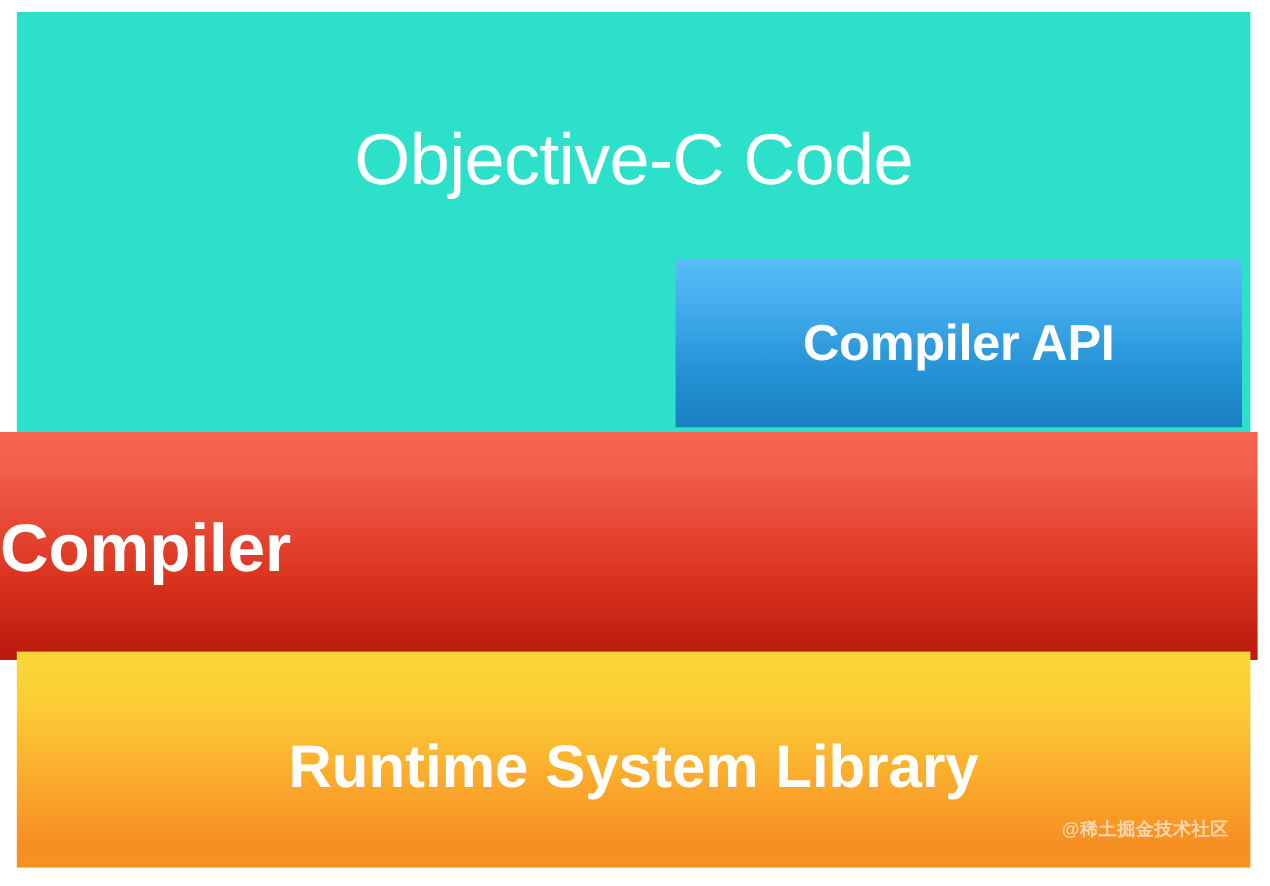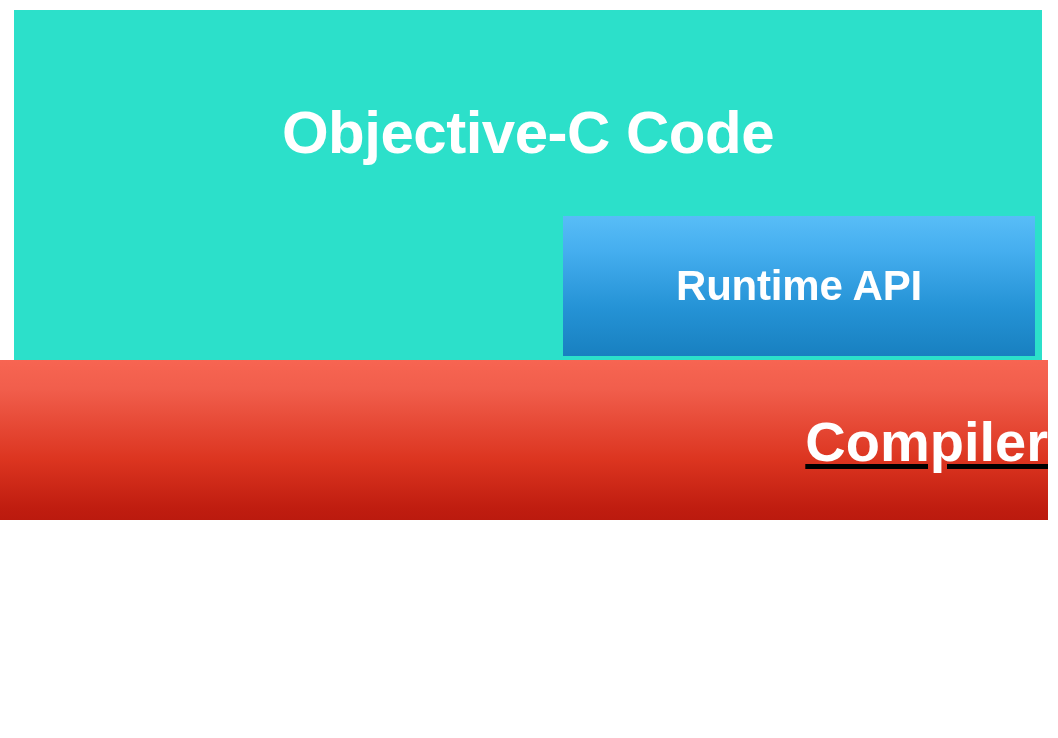--- a/index.html
+++ b/index.html
@@ -29,21 +29,21 @@
     background: #2ce0ca;
   }
   .code-title {
     position: absolute;
     left: 0;
     top: 0;
     width: 100%;
     text-align: center;
     color: #ffffff;
     font-size: 60px;
-    font-weight: bold;
+    font-weight: normal;
     letter-spacing: -0.5px;
     line-height: 1;
     
     margin-top: 93px;
     white-space: nowrap;
   }
 
   
   .box-framework {
     position: absolute;
@@ -79,26 +79,25 @@
   }
   .box-framework .box-label { font-size: 43px; }
   .box-runtimeapi .box-label { font-size: 42px; }
 
   
   .layer-compiler {
     position: absolute;
     left: 0;
     top: 360px;
     width: 1048px;
-    height: 160px;
+    height: 190px;
     background: linear-gradient(to bottom, #f76552 0%, #f15e4c 18%, #dc3520 62%, #c01d10 92%, #bb1a0e 100%);
     display: flex;
     align-items: center;
-    justify-content: flex-end;
-    text-decoration: underline;
+    justify-content: flex-start;
   }
   .compiler-title {
     color: #ffffff;
     font-size: 56px;
     font-weight: bold;
     line-height: 1;
     white-space: nowrap;
     margin-top: 4px;
   }
 
@@ -139,21 +138,25 @@
 <body>
 
 <div id="canvas">
 
   <div class="layer-code">
     <div class="code-title">Objective-C Code</div>
   </div>
 
 
   <div class="box-runtimeapi">
-    <span class="box-label">Runtime API</span>
+    <span class="box-label">Compiler API</span>
   </div>
 
   <div class="layer-compiler">
     <span class="compiler-title">Compiler</span>
   </div>
 
+  <div class="layer-runtimelib">
+    <div class="runtimelib-title">Runtime System Library</div>
+    <div class="watermark">@稀土掘金技术社区</div>
+  </div>
 
 </div>
 
 </body></html>

